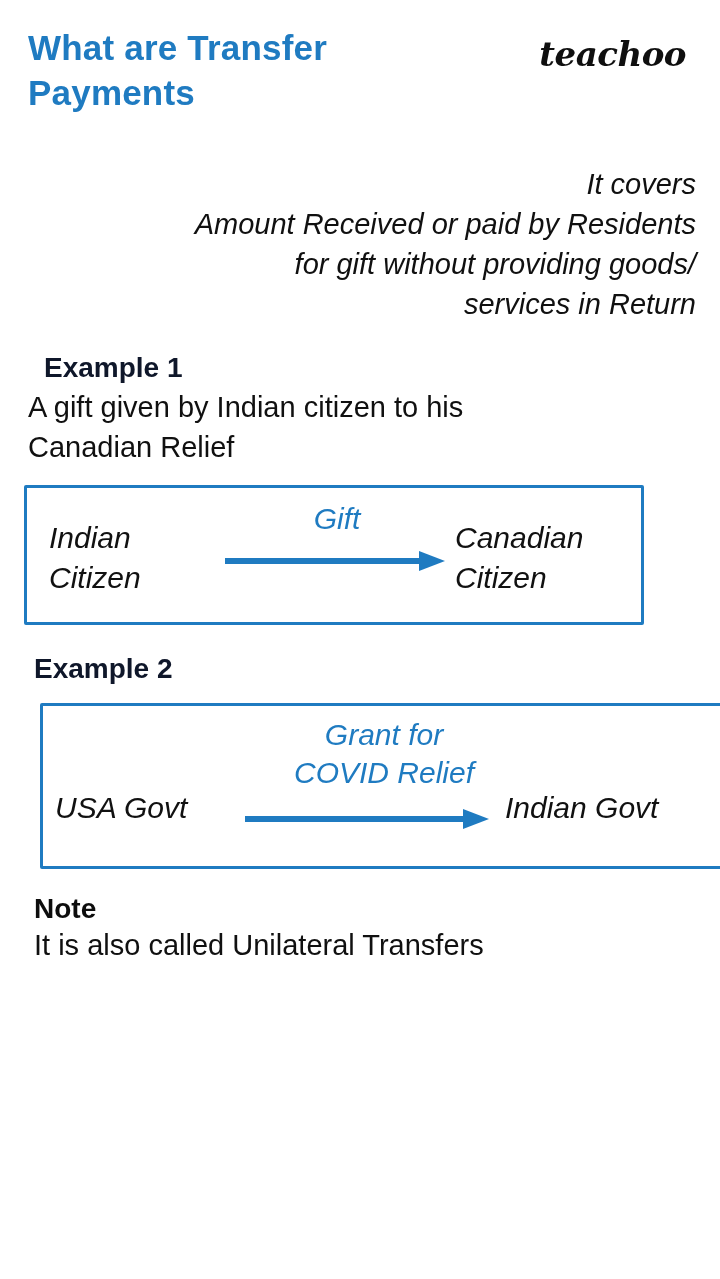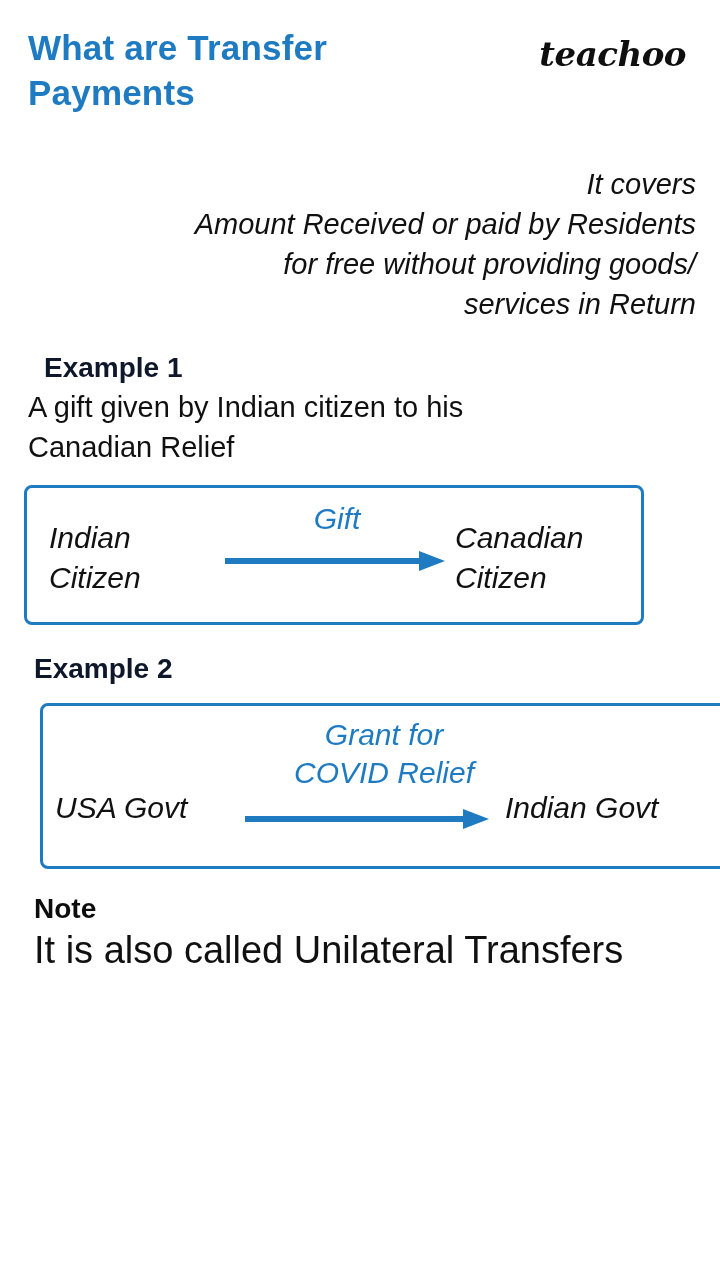--- a/index.html
+++ b/index.html
@@ -75,21 +75,21 @@
     font-size: 29px;
     line-height: 1.36;
     margin: 4px 0 0 4px;
     color: #101010;
   }
   .section-text.indent { margin-left: 10px; }
 
   
   .diagram {
     border: 3px solid #1f7bc1;
-    border-radius: 8px;
+    border-radius: 2px;
     margin: 18px 0 0 0;
     position: relative;
     background: #fff;
   }
   .diagram.one {
     width: 620px;
     height: 140px;
     margin-left: 0px;
   }
   .diagram.two {
@@ -128,39 +128,39 @@
   .d2-label { left: 196px; top: 10px; width: 290px; }
   .d2-arrow { left: 200px; top: 100px; }
 
   .note-head {
     font-size: 28px;
     font-weight: bold;
     margin: 24px 0 0 10px;
     color: #0d0d0d;
   }
   .note-text {
-    font-size: 38px;
+    font-size: 29px;
     margin: 4px 0 0 10px;
     color: #101010;
   }
 </style>
 </head>
 <body>
 
 <div class="page">
 
   <div class="header">
     <div class="title">What are Transfer Payments</div>
     <div class="brand">teachoo</div>
   </div>
 
   <div class="intro">
     <span class="line">It covers</span>
     <span class="line">Amount Received or paid by Residents</span>
-    <span class="line">for free without providing goods/</span>
+    <span class="line">for gift without providing goods/</span>
     <span class="line">services in Return</span>
   </div>
 
   <div class="section-head">Example 1</div>
   <div class="section-text">
     <span>A gift given by Indian citizen to his</span><br>
     <span>Canadian Relief</span>
   </div>
 
   <div class="diagram one">

